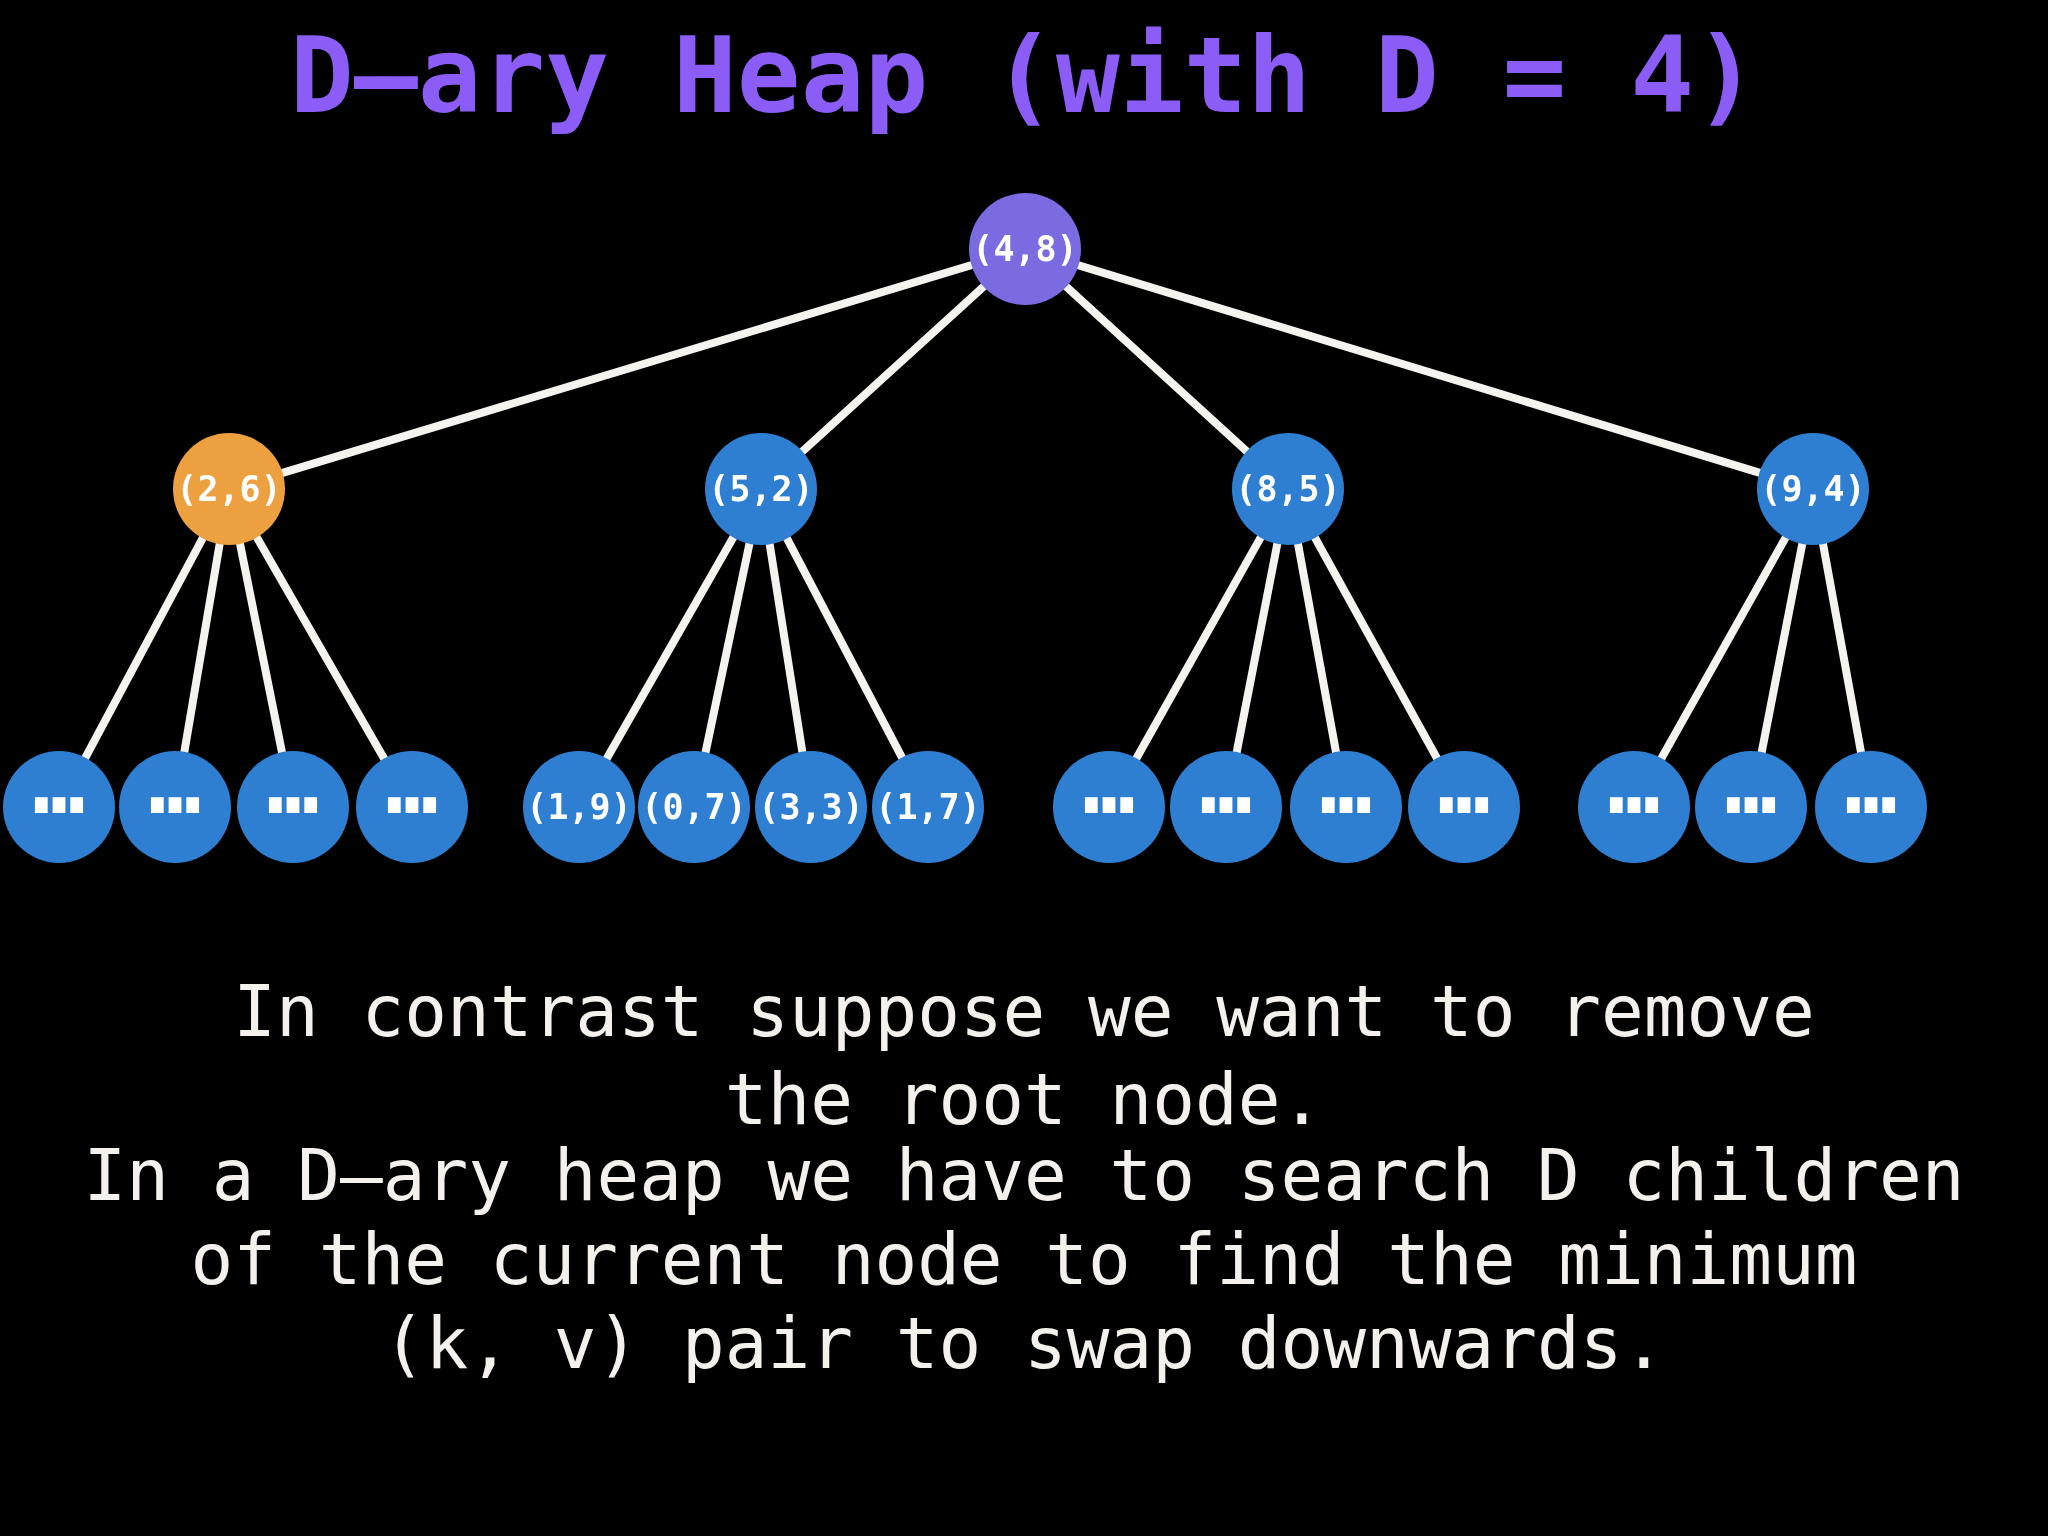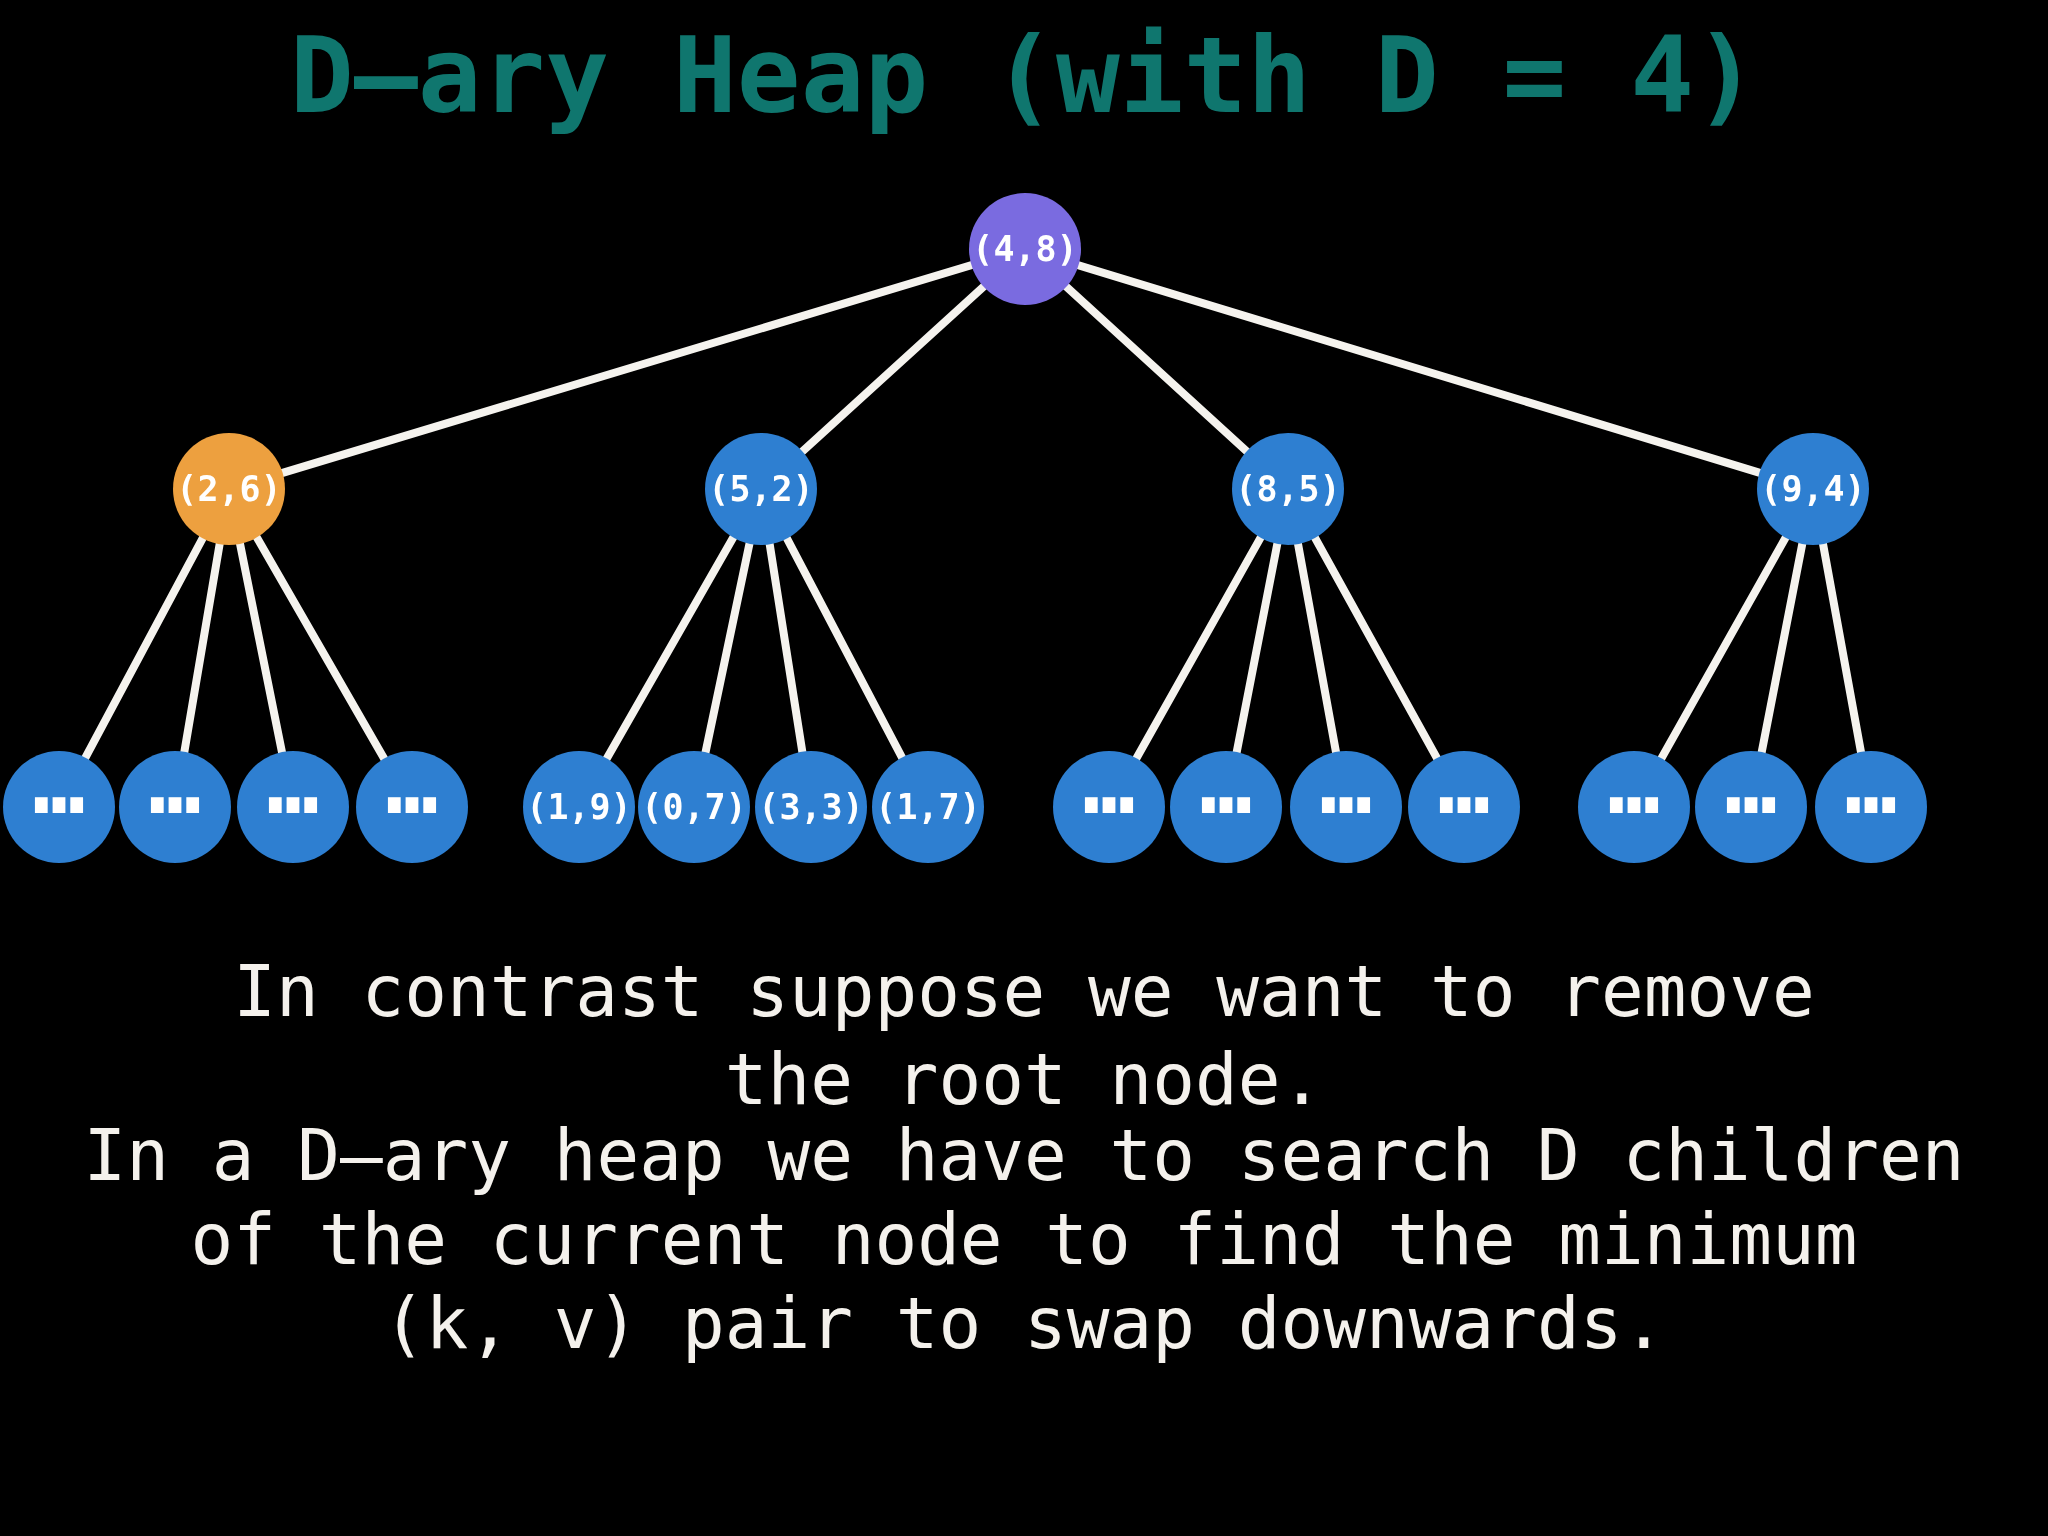--- a/index.html
+++ b/index.html
@@ -18,21 +18,21 @@
   .title {
     position: absolute;
     top: 6px;
     left: 0;
     width: 100%;
     text-align: center;
     font-family: "DejaVu Sans Mono", monospace;
     font-weight: bold;
     font-size: 106px;
     line-height: 140px;
-    color: #0f766e;
+    color: #8b5cf6;
     white-space: pre;
   }
   #tree-svg {
     position: absolute;
     top: 0;
     left: 0;
     width: 2048px;
     height: 1536px;
   }
   .node-label {
@@ -47,20 +47,21 @@
   .caption {
     position: absolute;
     left: 0;
     width: 100%;
     text-align: center;
     font-family: "DejaVu Sans Mono", monospace;
     font-weight: normal;
     font-size: 71px;
     color: #f4f1ec;
     white-space: pre-line;
+    margin-top: 20px;
   }
   .caption.p1 {
     top: 948px;
     line-height: 88px;
   }
   .caption.p2 {
     top: 1114px;
     line-height: 84px;
   }
 </style>

